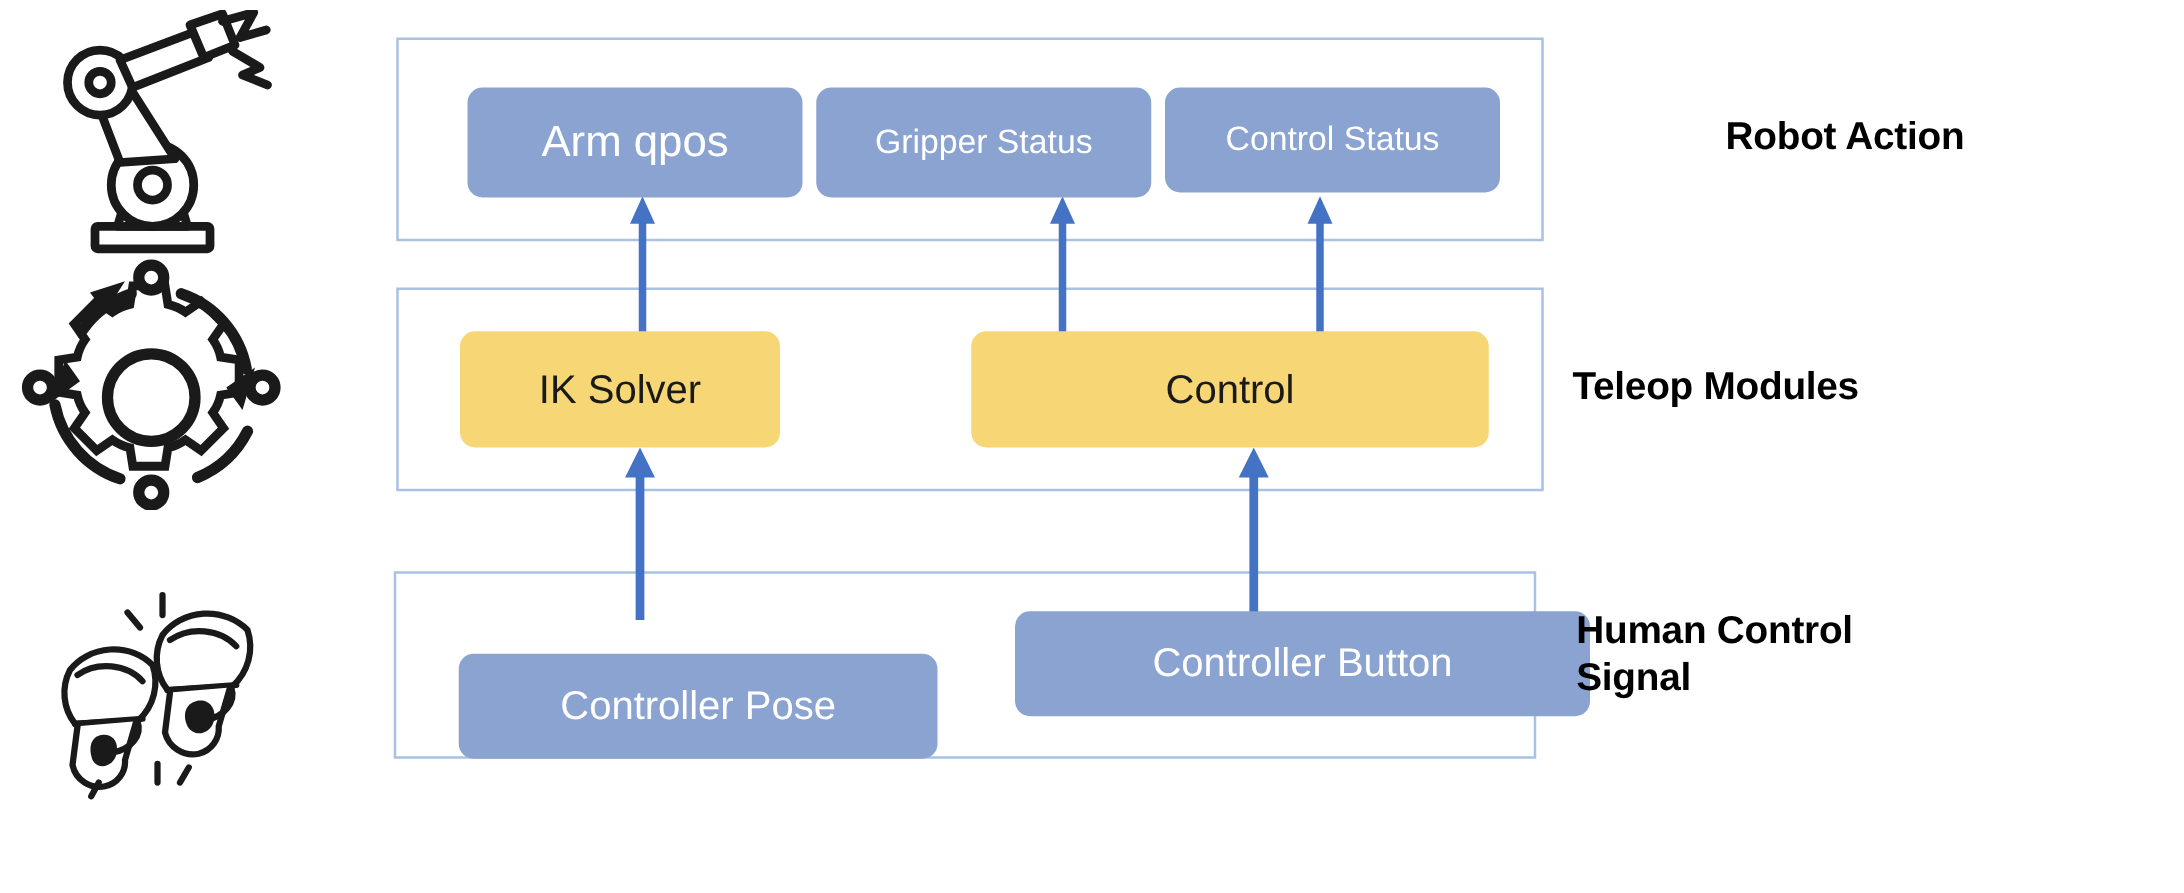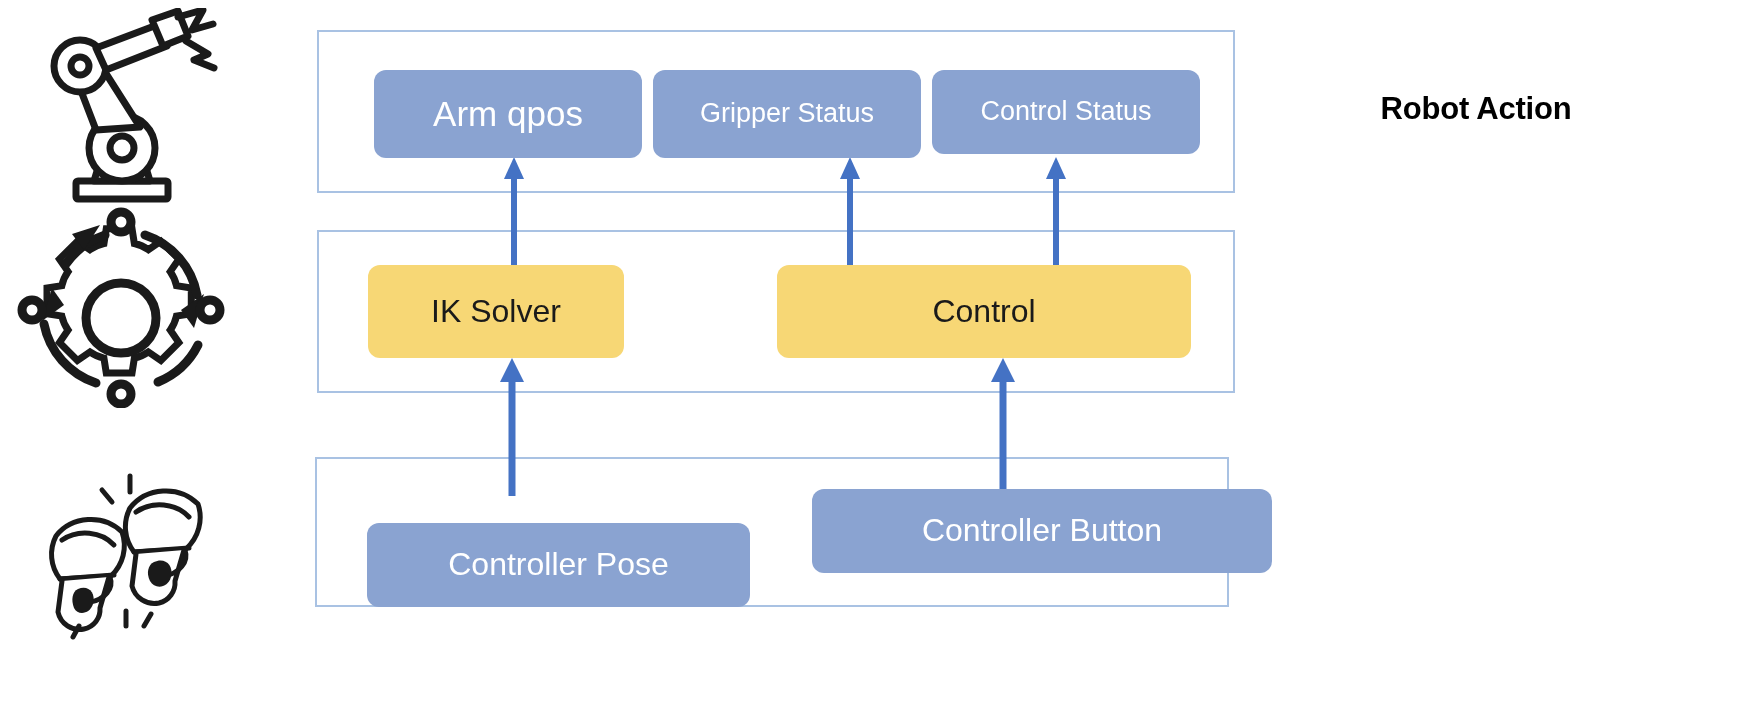--- a/index.html
+++ b/index.html
@@ -213,17 +213,20 @@
   <div class="node blue" id="node-control-status">Control Status</div>
 
   <div class="node yellow" id="node-ik-solver">IK Solver</div>
   <div class="node yellow" id="node-control">Control</div>
 
   <div class="node blue" id="node-controller-pose">Controller Pose</div>
   <div class="node blue" id="node-controller-button">Controller Button</div>
 
   <div class="layer-label" id="label-robot-action">Robot Action</div>
 
+  <div class="layer-label" id="label-teleop">Teleop Modules</div>
 
   <div class="layer-label" id="label-human-signal">
+    <div>Human Control</div>
+    <div>Signal</div>
   </div>
 
 </div>
 
 </body></html>

